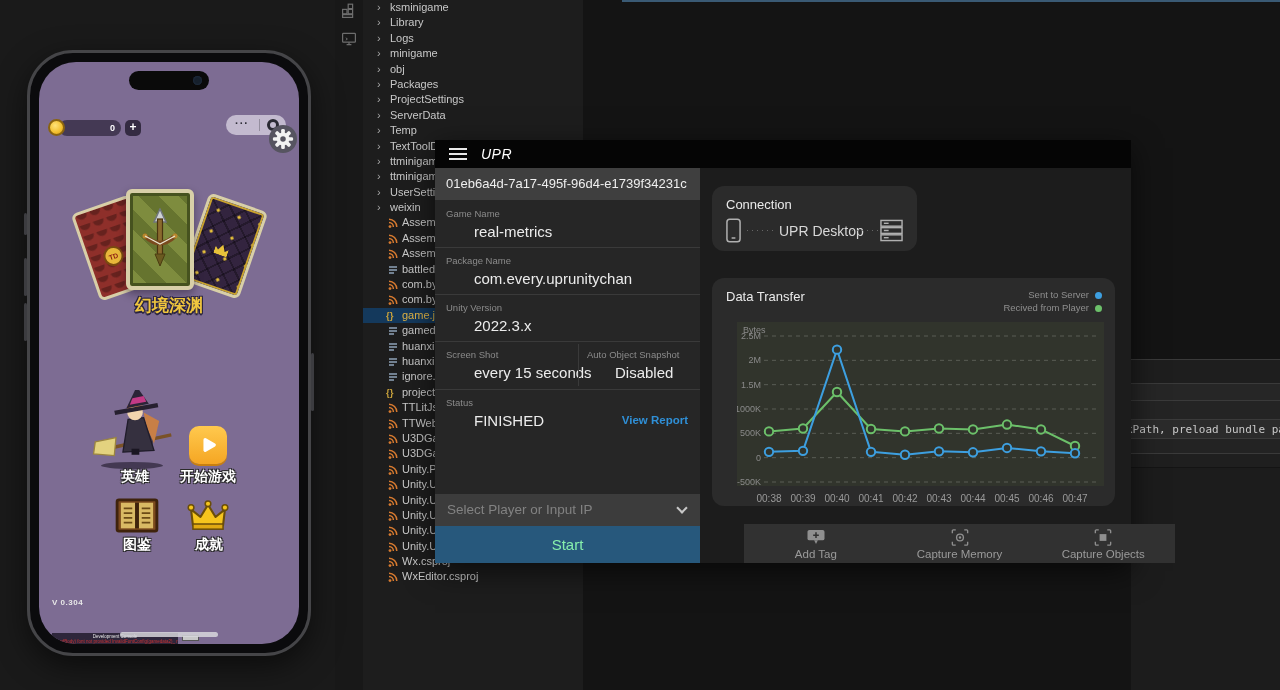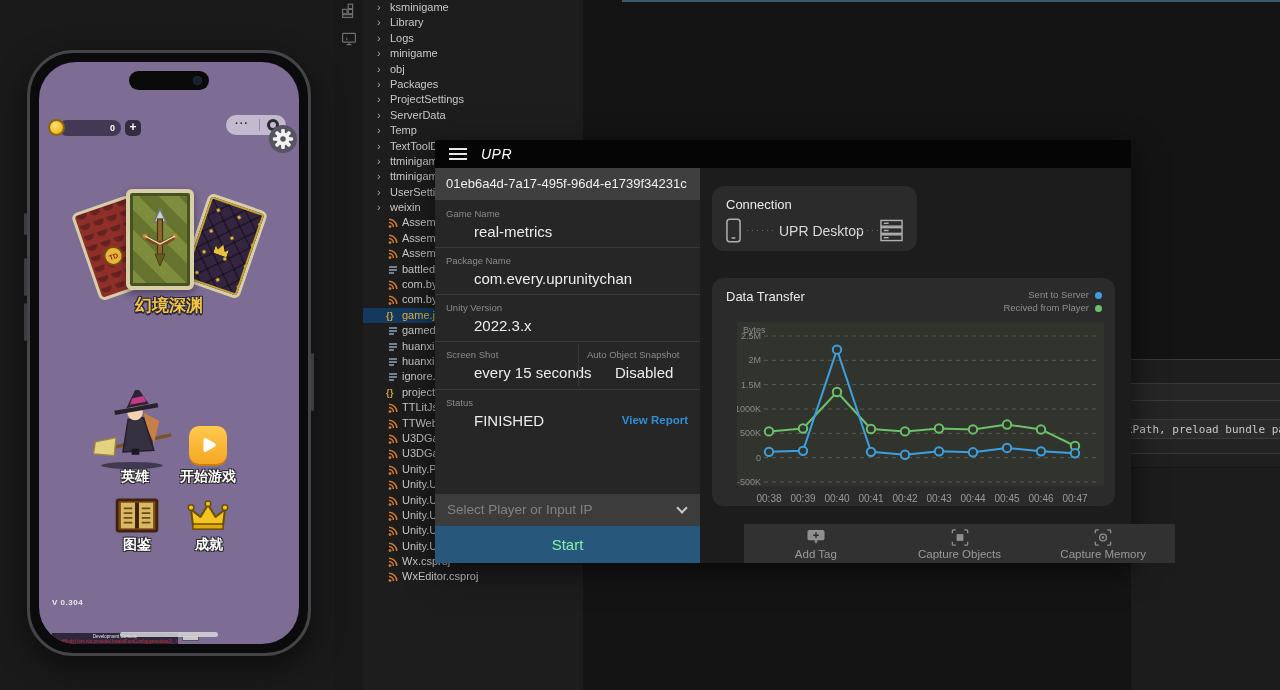--- a/index.html
+++ b/index.html
@@ -530,31 +530,31 @@
         <svg width="20" height="17" viewBox="0 0 20 18">
           <rect x="1" y="1" width="18" height="11" rx="2" fill="#8f8f8f"></rect>
           <path d="M8 12l2 4 2-4z" fill="#8f8f8f"></path>
           <path d="M10 3.5v6M7 6.5h6" stroke="#313131" stroke-width="1.6"></path>
         </svg>
         <span>Add Tag</span>
       </div>
       <div class="action-btn">
         <svg width="18" height="17" viewBox="0 0 20 20">
           <path d="M1 5V2.2A1.2 1.2 0 012.2 1H5 M15 1h2.8A1.2 1.2 0 0119 2.2V5 M19 15v2.8a1.2 1.2 0 01-1.2 1.2H15 M5 19H2.2A1.2 1.2 0 011 17.8V15" stroke="#8f8f8f" stroke-width="1.6" fill="none"></path>
-          <rect x="6" y="6" width="8" height="8" fill="#8f8f8f"></rect>
-        </svg>
-        <span>Capture Objects</span>
+          <circle cx="10" cy="10" r="4" stroke="#8f8f8f" stroke-width="1.6" fill="none"></circle>
+          <circle cx="10" cy="10" r="1.4" fill="#8f8f8f"></circle>
+        </svg>
+        <span>Capture Memory</span>
       </div>
       <div class="action-btn">
         <svg width="18" height="17" viewBox="0 0 20 20">
           <path d="M1 5V2.2A1.2 1.2 0 012.2 1H5 M15 1h2.8A1.2 1.2 0 0119 2.2V5 M19 15v2.8a1.2 1.2 0 01-1.2 1.2H15 M5 19H2.2A1.2 1.2 0 011 17.8V15" stroke="#8f8f8f" stroke-width="1.6" fill="none"></path>
-          <circle cx="10" cy="10" r="4" stroke="#8f8f8f" stroke-width="1.6" fill="none"></circle>
-          <circle cx="10" cy="10" r="1.4" fill="#8f8f8f"></circle>
-        </svg>
-        <span>Capture Memory</span>
+          <rect x="6" y="6" width="8" height="8" fill="#8f8f8f"></rect>
+        </svg>
+        <span>Capture Objects</span>
       </div>
     </div>
   </div>
 
   <div class="abs" id="phone">
     <div class="side-btn" style="left:-6px;top:160px;width:3px;height:22px"></div>
     <div class="side-btn" style="left:-6px;top:205px;width:3px;height:38px"></div>
     <div class="side-btn" style="left:-6px;top:250px;width:3px;height:38px"></div>
     <div class="side-btn" style="right:-6px;top:300px;width:3px;height:58px"></div>
 

